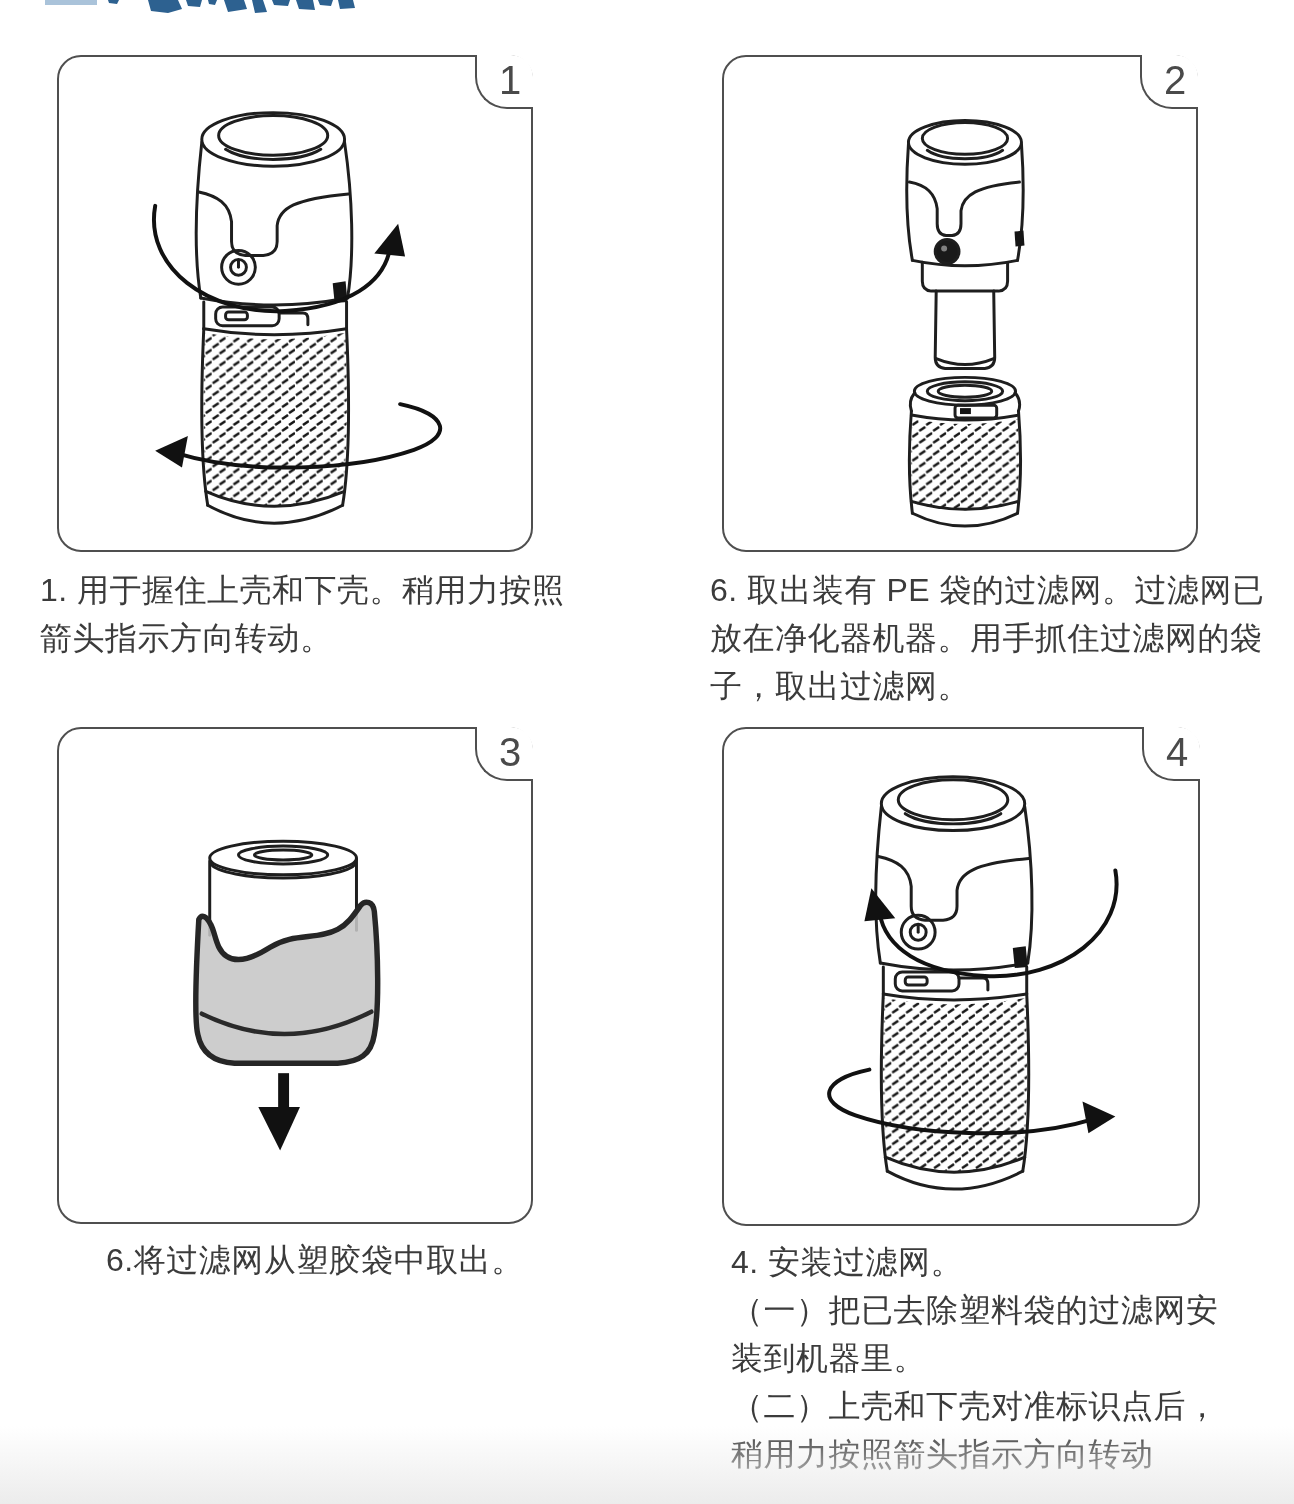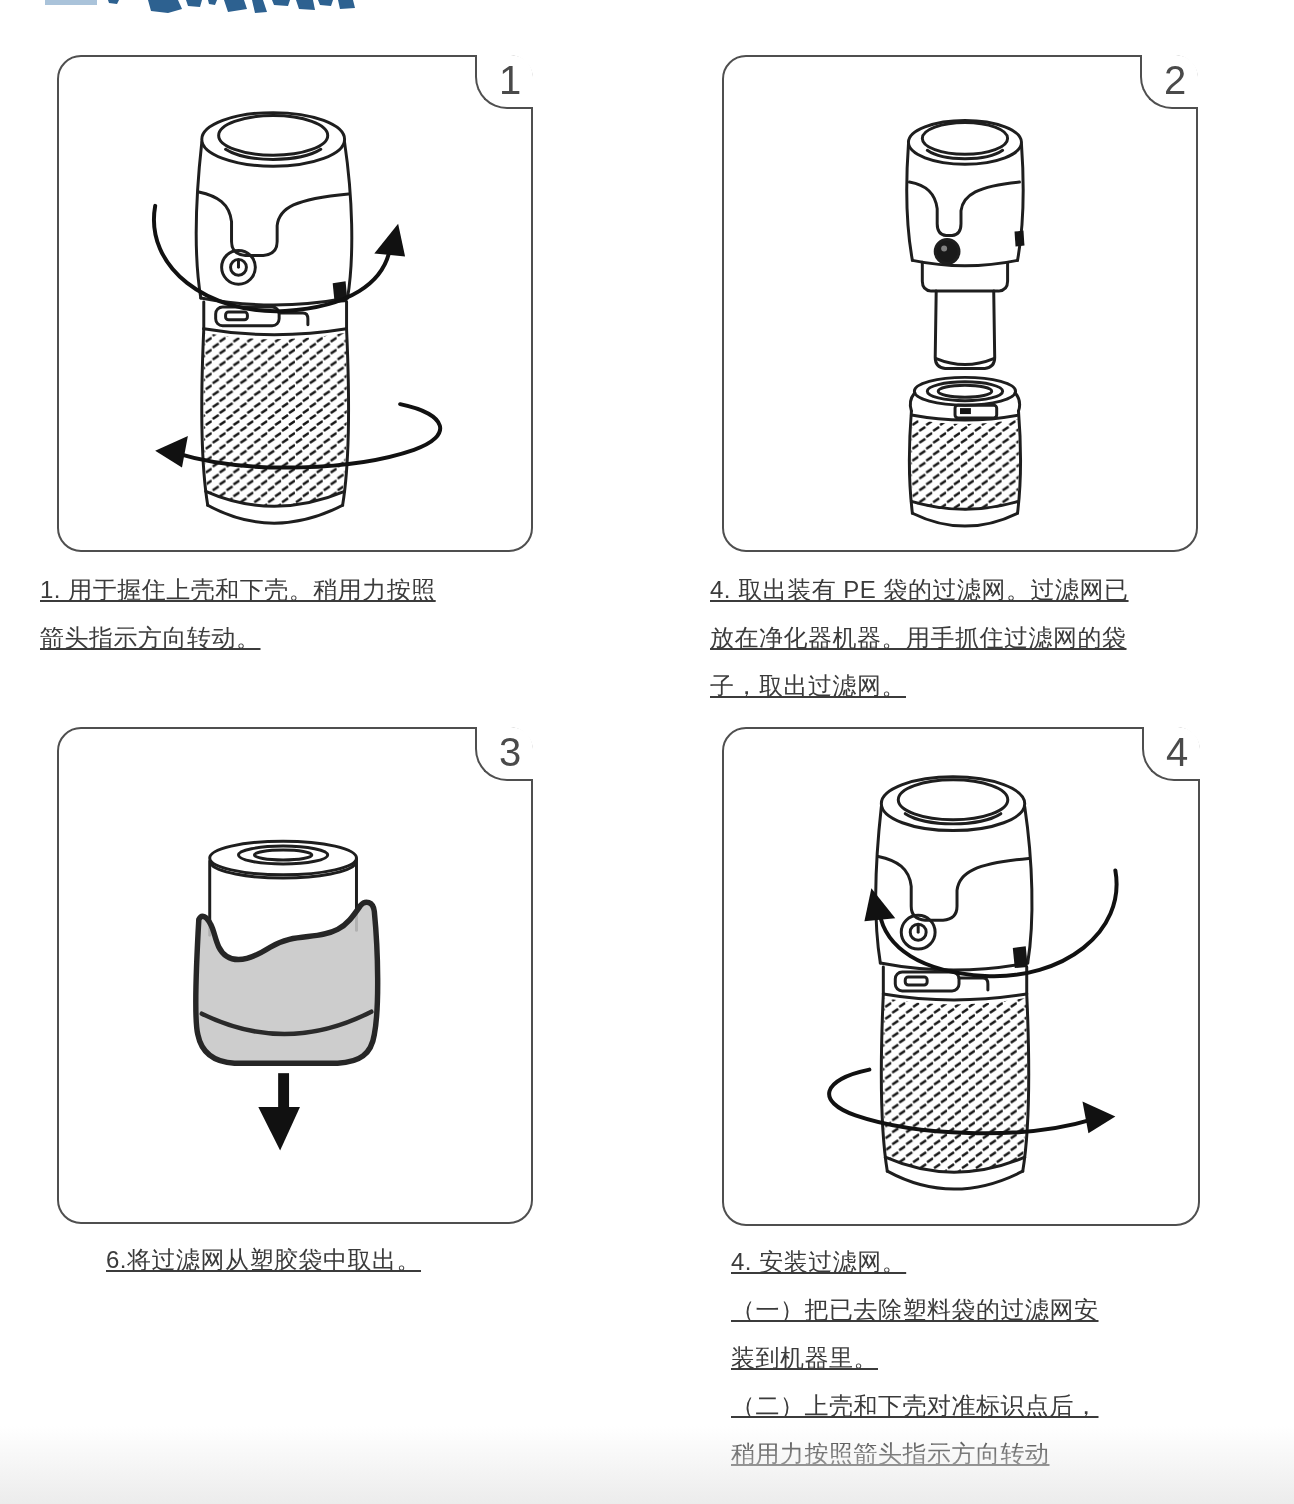--- a/index.html
+++ b/index.html
@@ -14,22 +14,22 @@
   }
   .panel svg.illu{position:absolute;left:0;top:0;width:472px;height:493px;}
   .badge{
     position:absolute;top:-2px;right:-2px;width:58px;height:54px;background:#fff;
     border-left:2px solid #4f4f4f;border-bottom:2px solid #4f4f4f;
     border-bottom-left-radius:32px;border-top-right-radius:22px;
     display:flex;align-items:center;justify-content:center;
     font-size:40px;color:#4a4a4a;box-sizing:border-box;padding-left:10px;padding-bottom:2px;
   }
   .caption{
-    position:absolute;margin:0;font-size:24px;line-height:48px;color:#3b3b3b;
-    white-space:pre-line;letter-spacing:0.5px;text-decoration:underline;
+    position:absolute;margin:0;font-size:32px;line-height:48px;color:#3b3b3b;
+    white-space:pre-line;letter-spacing:0.5px;
   }
   #panel1{left:57px;top:55px;}
   #panel2{left:722px;top:55px;}
   #panel3{left:57px;top:727px;}
   #panel4{left:722px;top:727px;width:478px;height:499px;}
   #cap1{left:40px;top:566px;width:600px;}
   #cap2{left:710px;top:566px;width:584px;}
   #cap3{left:106px;top:1236px;width:470px;}
   #cap4{left:731px;top:1238px;width:560px;}
   .fade{
@@ -139,21 +139,21 @@
       <rect x="238" y="354" width="11" height="6" fill="#151515" stroke="none"></rect>
       <path fill="url(#mesh2)" stroke="none" d="M 190 365 Q 243 375 296 365 C 298 400 298 430 295 450 Q 243 464 191 450 C 188 430 188 400 190 365 Z"></path>
       <path d="M 189 448 Q 243 464 297 448"></path>
       <path d="M 190 460 Q 243 486 296 460"></path>
     </g>
   </svg>
   <div class="badge">
       <span>2</span>
     </div>
 </div>
-<p class="caption" id="cap2">4. 取出装有 PE 袋的过滤网。过滤网已
+<p class="caption" id="cap2">6. 取出装有 PE 袋的过滤网。过滤网已
 放在净化器机器。用手抓住过滤网的袋
 子，取出过滤网。</p>
 
 <div class="panel" id="panel3">
   <svg class="illu" viewBox="0 0 476 497">
     <g class="ln">
       <ellipse cx="226" cy="130" rx="74" ry="17"></ellipse>
       <path d="M 153 136 A 74 17 0 0 0 299 136"></path>
       <ellipse cx="226" cy="127" rx="45" ry="9"></ellipse>
       <ellipse cx="226" cy="127" rx="29" ry="5"></ellipse>

